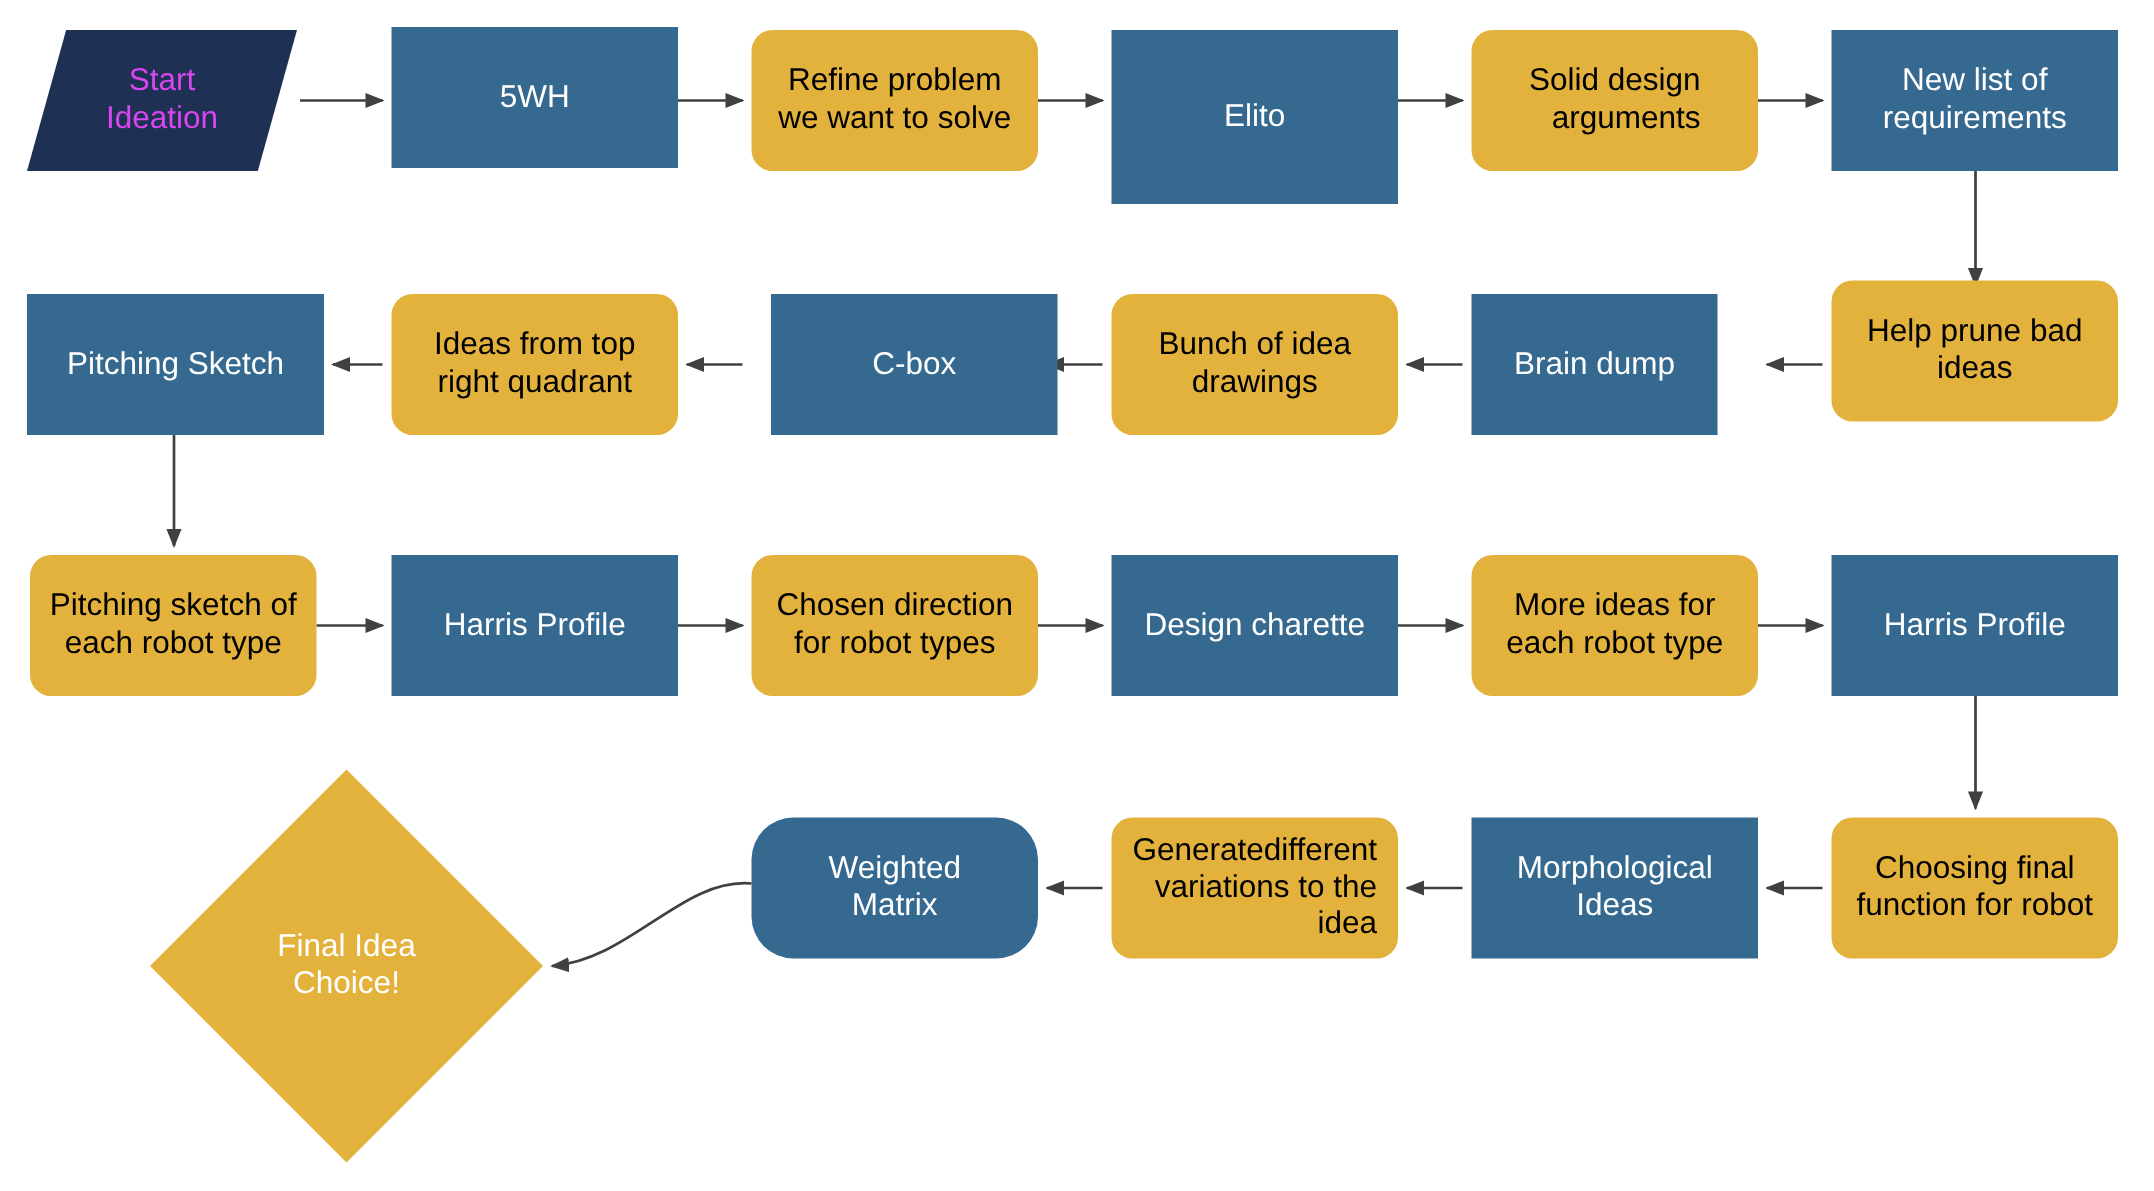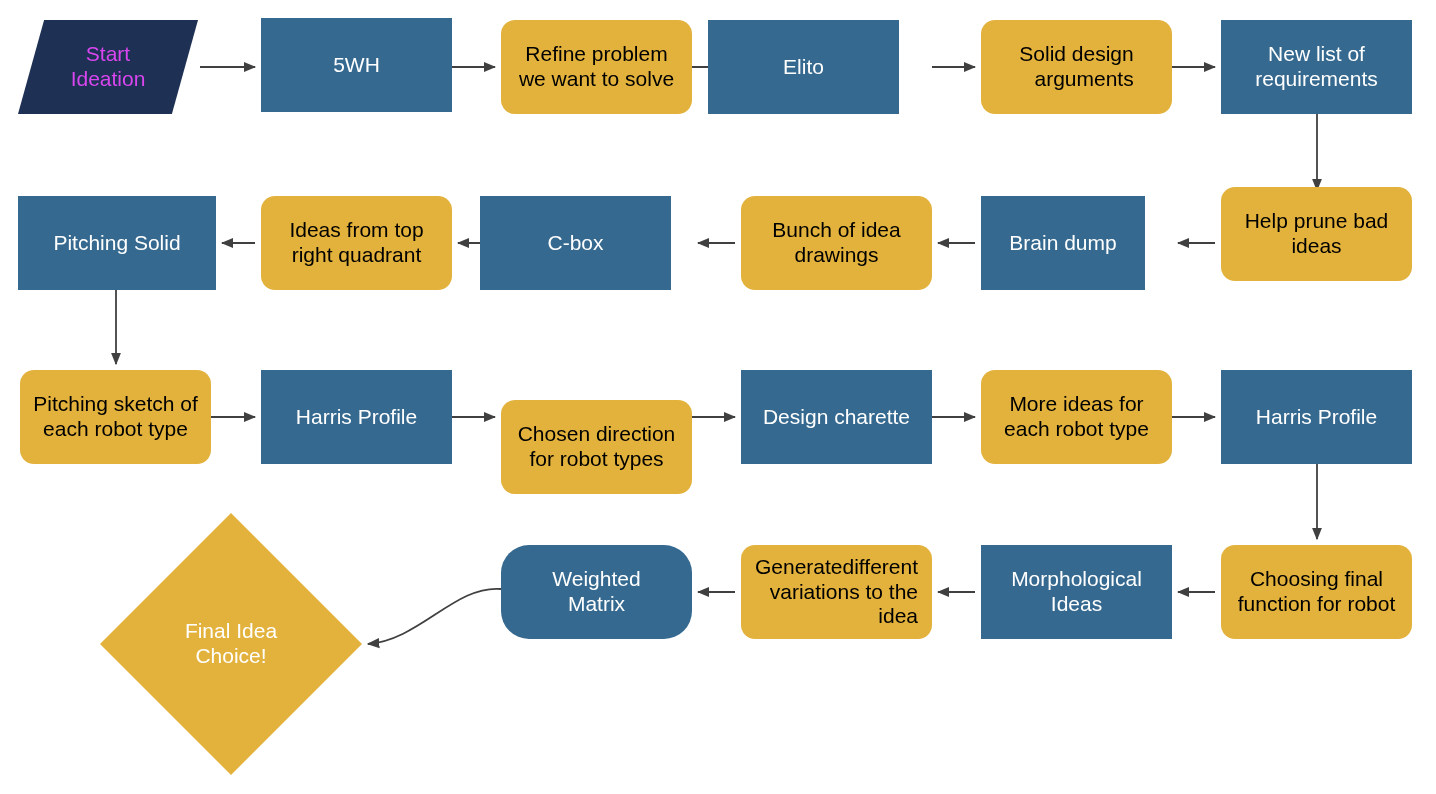--- a/index.html
+++ b/index.html
@@ -100,38 +100,38 @@
         <path d="M 501 589 C 455 585 420 640 368 644" marker-end="url(#arrow-end)"></path>
       </g>
   </svg>
 
   <div id="node-layer">
       <div class="node terminator" style="left: 18px; top: 20px; width: 180px; height: 94px;"><span class="label">Start
 Ideation</span></div>
       <div class="node process" style="left: 261px; top: 18px; width: 191px; height: 94px;"><span class="label">5WH</span></div>
       <div class="node data" style="left: 501px; top: 20px; width: 191px; height: 94px;"><span class="label">Refine problem
 we want to solve</span></div>
-      <div class="node process" style="left: 708px; top: 20px; width: 191px; height: 94px;"><span class="label">Elito</span></div>
+      <div class="node process" style="left: 741px; top: 20px; width: 191px; height: 116px;"><span class="label">Elito</span></div>
       <div class="node data" style="left: 981px; top: 20px; width: 191px; height: 94px; text-align: right;"><span class="label">Solid design
 arguments</span></div>
       <div class="node process" style="left: 1221px; top: 20px; width: 191px; height: 94px;"><span class="label">New list of
 requirements</span></div>
-      <div class="node process" style="left: 18px; top: 196px; width: 198px; height: 94px;"><span class="label">Pitching Solid</span></div>
+      <div class="node process" style="left: 18px; top: 196px; width: 198px; height: 94px;"><span class="label">Pitching Sketch</span></div>
       <div class="node data" style="left: 261px; top: 196px; width: 191px; height: 94px;"><span class="label">Ideas from top
 right quadrant</span></div>
-      <div class="node process" style="left: 480px; top: 196px; width: 191px; height: 94px;"><span class="label">C-box</span></div>
+      <div class="node process" style="left: 514px; top: 196px; width: 191px; height: 94px;"><span class="label">C-box</span></div>
       <div class="node data" style="left: 741px; top: 196px; width: 191px; height: 94px;"><span class="label">Bunch of idea
 drawings</span></div>
       <div class="node process" style="left: 981px; top: 196px; width: 164px; height: 94px;"><span class="label">Brain dump</span></div>
       <div class="node data" style="left: 1221px; top: 187px; width: 191px; height: 94px;"><span class="label">Help prune bad
 ideas</span></div>
       <div class="node data" style="left: 20px; top: 370px; width: 191px; height: 94px;"><span class="label">Pitching sketch of
 each robot type</span></div>
       <div class="node process" style="left: 261px; top: 370px; width: 191px; height: 94px;"><span class="label">Harris Profile</span></div>
-      <div class="node data" style="left: 501px; top: 370px; width: 191px; height: 94px; margin-top: 30px;"><span class="label">Chosen direction
+      <div class="node data" style="left: 501px; top: 370px; width: 191px; height: 94px;"><span class="label">Chosen direction
 for robot types</span></div>
       <div class="node process" style="left: 741px; top: 370px; width: 191px; height: 94px;"><span class="label">Design charette</span></div>
       <div class="node data" style="left: 981px; top: 370px; width: 191px; height: 94px;"><span class="label">More ideas for
 each robot type</span></div>
       <div class="node process" style="left: 1221px; top: 370px; width: 191px; height: 94px;"><span class="label">Harris Profile</span></div>
       <div class="node decision" style="left: 100px; top: 513px; width: 262px; height: 262px;"><span class="label">Final Idea
 Choice!</span></div>
       <div class="node process" style="left: 501px; top: 545px; width: 191px; height: 94px; border-radius: 28px;"><span class="label">Weighted
 Matrix</span></div>
       <div class="node data" style="left: 741px; top: 545px; width: 191px; height: 94px; text-align: right;"><span class="label">Generatedifferent

